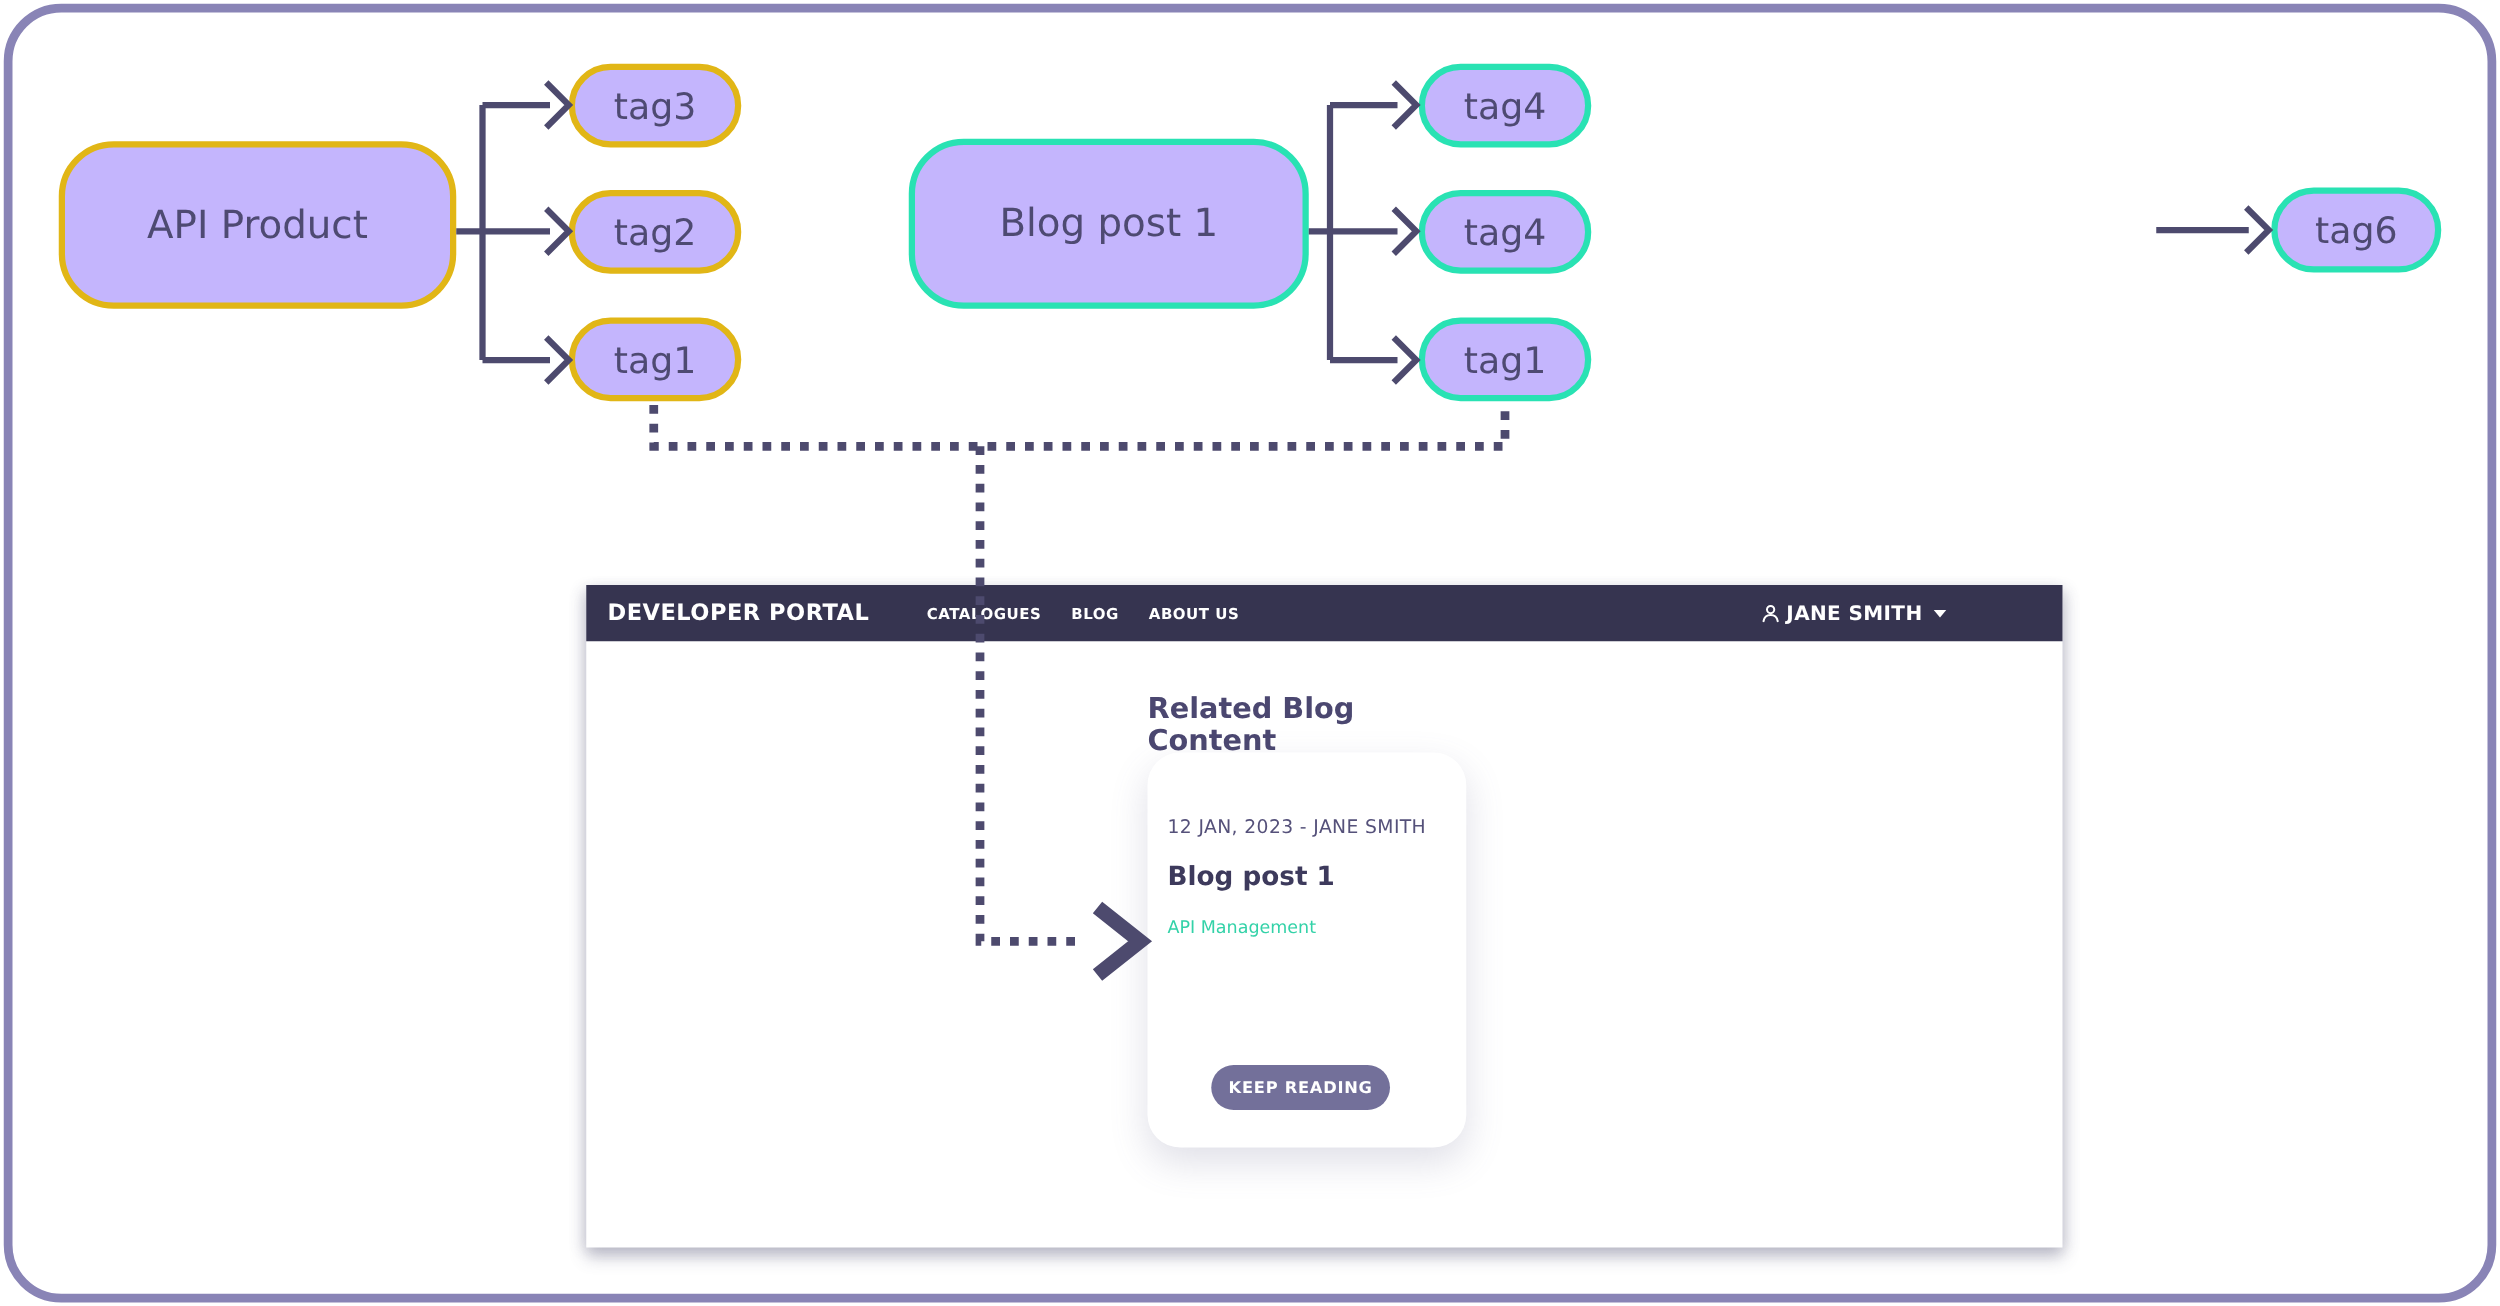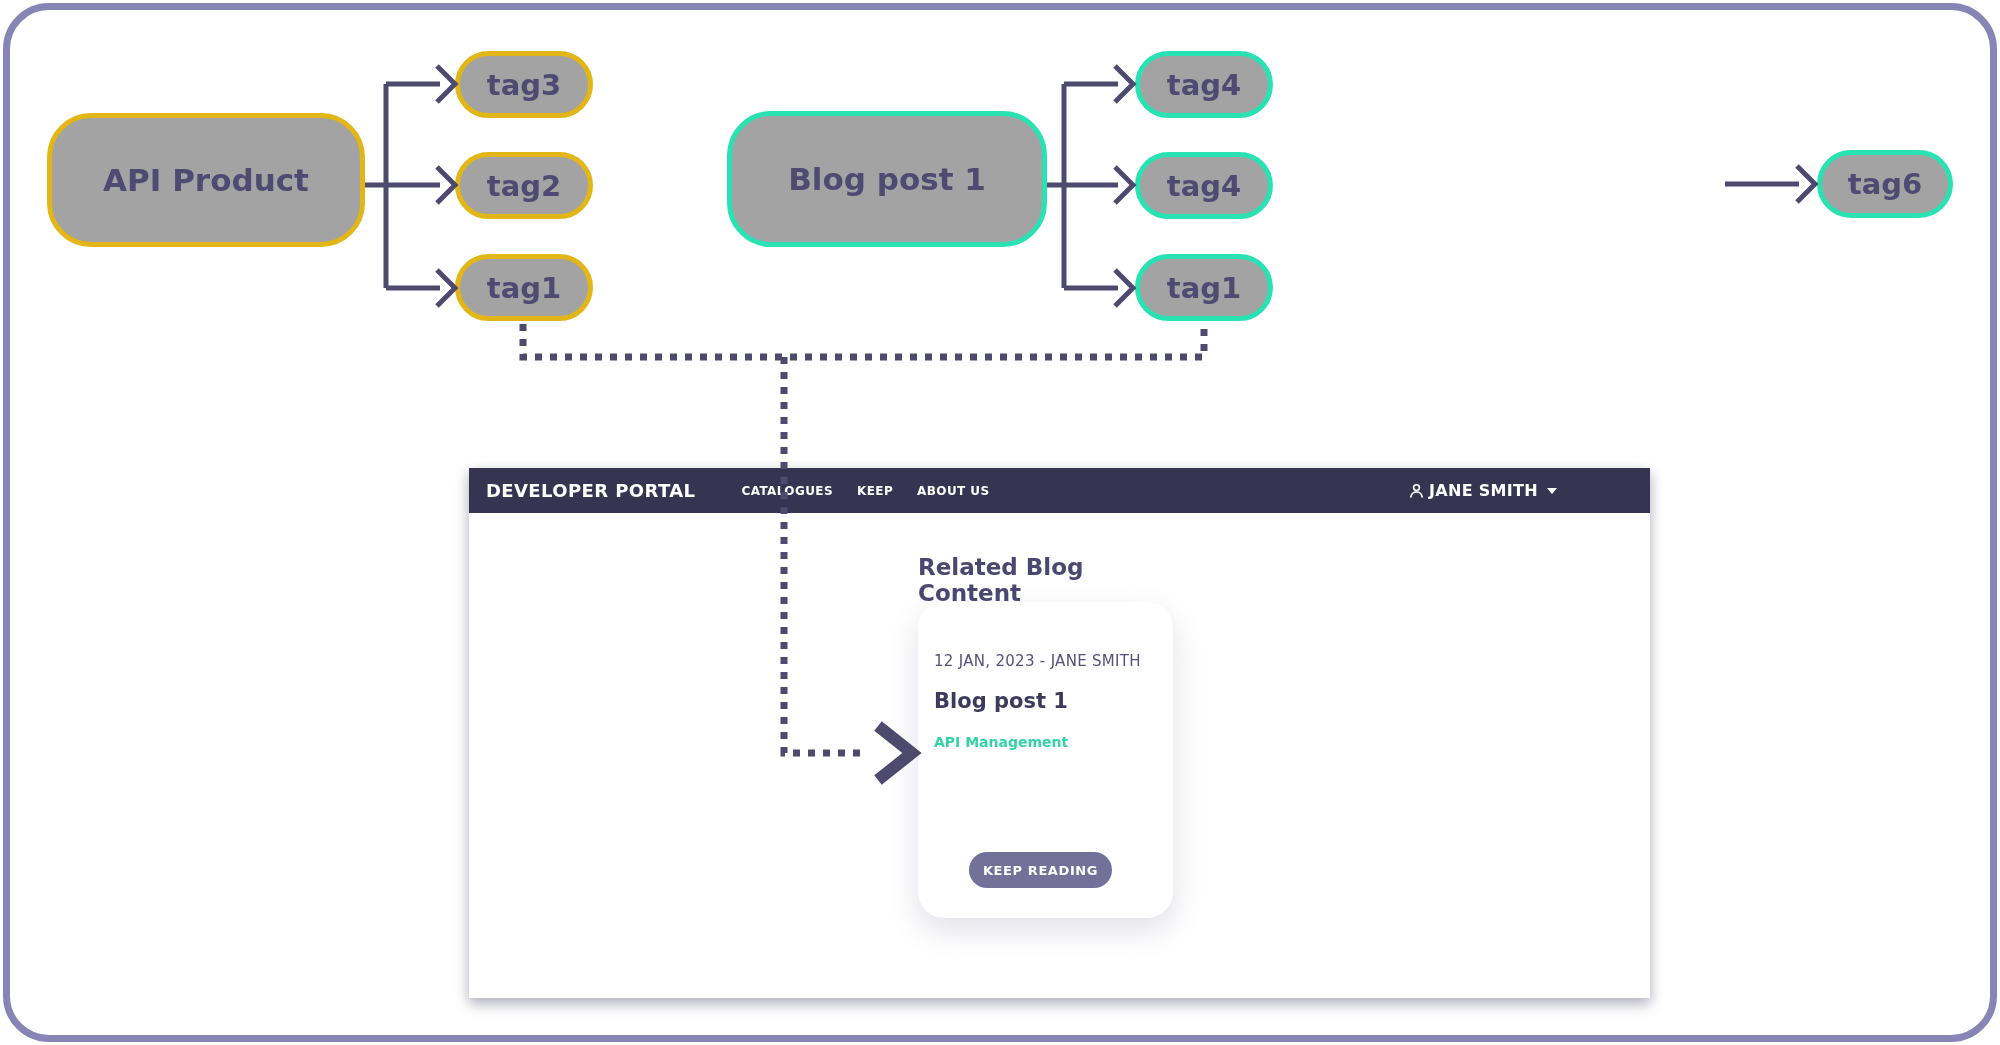--- a/index.html
+++ b/index.html
@@ -3,21 +3,21 @@
 <meta charset="utf-8">
 <style>
   html,body{margin:0;padding:0;background:#ffffff;}
   .stage{position:relative;width:2000px;height:1045px;overflow:hidden;
          font-family:"DejaVu Sans","Liberation Sans",sans-serif;}
   .frame{position:absolute;left:3px;top:3px;right:3px;bottom:3px;
          border:7px solid #8984b6;border-radius:46px;background:#ffffff;}
 
   
   .node{position:absolute;display:flex;align-items:center;justify-content:center;
-        background:#a3a3a3;color:#4e4a72;font-weight:700;box-sizing:border-box;}
+        background:#c4b5fd;color:#4e4a72;font-weight:400;box-sizing:border-box;}
   .bignode{width:320px;height:136px;border-radius:44px;font-size:31px;border:5px solid;}
   .pill{width:138px;height:67px;border-radius:34px;font-size:29px;border:5px solid;}
   .yellow{border-color:#e1b616;}
   .teal{border-color:#29e2b3;}
 
   
   svg.connectors{position:absolute;left:0;top:0;z-index:5;pointer-events:none;}
 
   
   .portal{position:absolute;left:469px;top:468px;width:1181px;height:530px;background:#ffffff;
@@ -34,37 +34,37 @@
   .caret{width:0;height:0;border-left:5px solid transparent;border-right:5px solid transparent;
          border-top:6px solid #ffffff;margin-left:4px;}
 
   .section-title{position:absolute;left:449px;top:86px;width:255px;
                  font-size:23px;font-weight:600;color:#4b4770;}
   .blog-card{position:absolute;left:449px;top:134px;width:255px;height:316px;background:#ffffff;
              border-radius:26px;box-shadow:0 12px 30px rgba(100,100,140,.20);box-sizing:border-box;
              padding:50px 14px 0 16px;}
   .card-meta{font-size:15px;color:#55517a;letter-spacing:.3px;white-space:nowrap;}
   .card-title{font-size:21px;font-weight:700;color:#3d3a5c;margin-top:19px;}
-  .card-tag{font-size:14px;font-weight:700;color:#33d2a8;margin-top:21px;cursor:pointer;}
+  .card-tag{font-size:14px;font-weight:400;color:#33d2a8;margin-top:21px;cursor:pointer;}
   .keep-btn{position:absolute;left:51px;top:250px;width:143px;height:36px;border:none;
             border-radius:18px;background:#73709a;color:#ffffff;font-family:inherit;
             font-size:13px;font-weight:700;letter-spacing:.6px;cursor:pointer;}
 </style>
 </head>
 <body>
 
 <div class="stage">
   <div class="frame"></div>
 
   <div class="portal">
     <div class="portal-header">
       <span class="brand">DEVELOPER PORTAL</span>
       <div class="nav">
         <span class="nav-item">CATALOGUES</span>
-        <span class="nav-item">KEEP</span>
+        <span class="nav-item">BLOG</span>
         <span class="nav-item">ABOUT US</span>
       </div>
       <div class="usermenu">
         <svg width="15" height="15" viewBox="0 0 15 15">
           <circle cx="7.5" cy="4.6" r="2.9" fill="none" stroke="#ffffff" stroke-width="1.6"></circle>
           <path d="M1.8 14 C2.4 10.6 4.6 9 7.5 9 C10.4 9 12.6 10.6 13.2 14" fill="none" stroke="#ffffff" stroke-width="1.6" stroke-linecap="round"></path>
         </svg>
         <span class="uname">JANE SMITH</span>
         <span class="caret"></span>
       </div>

